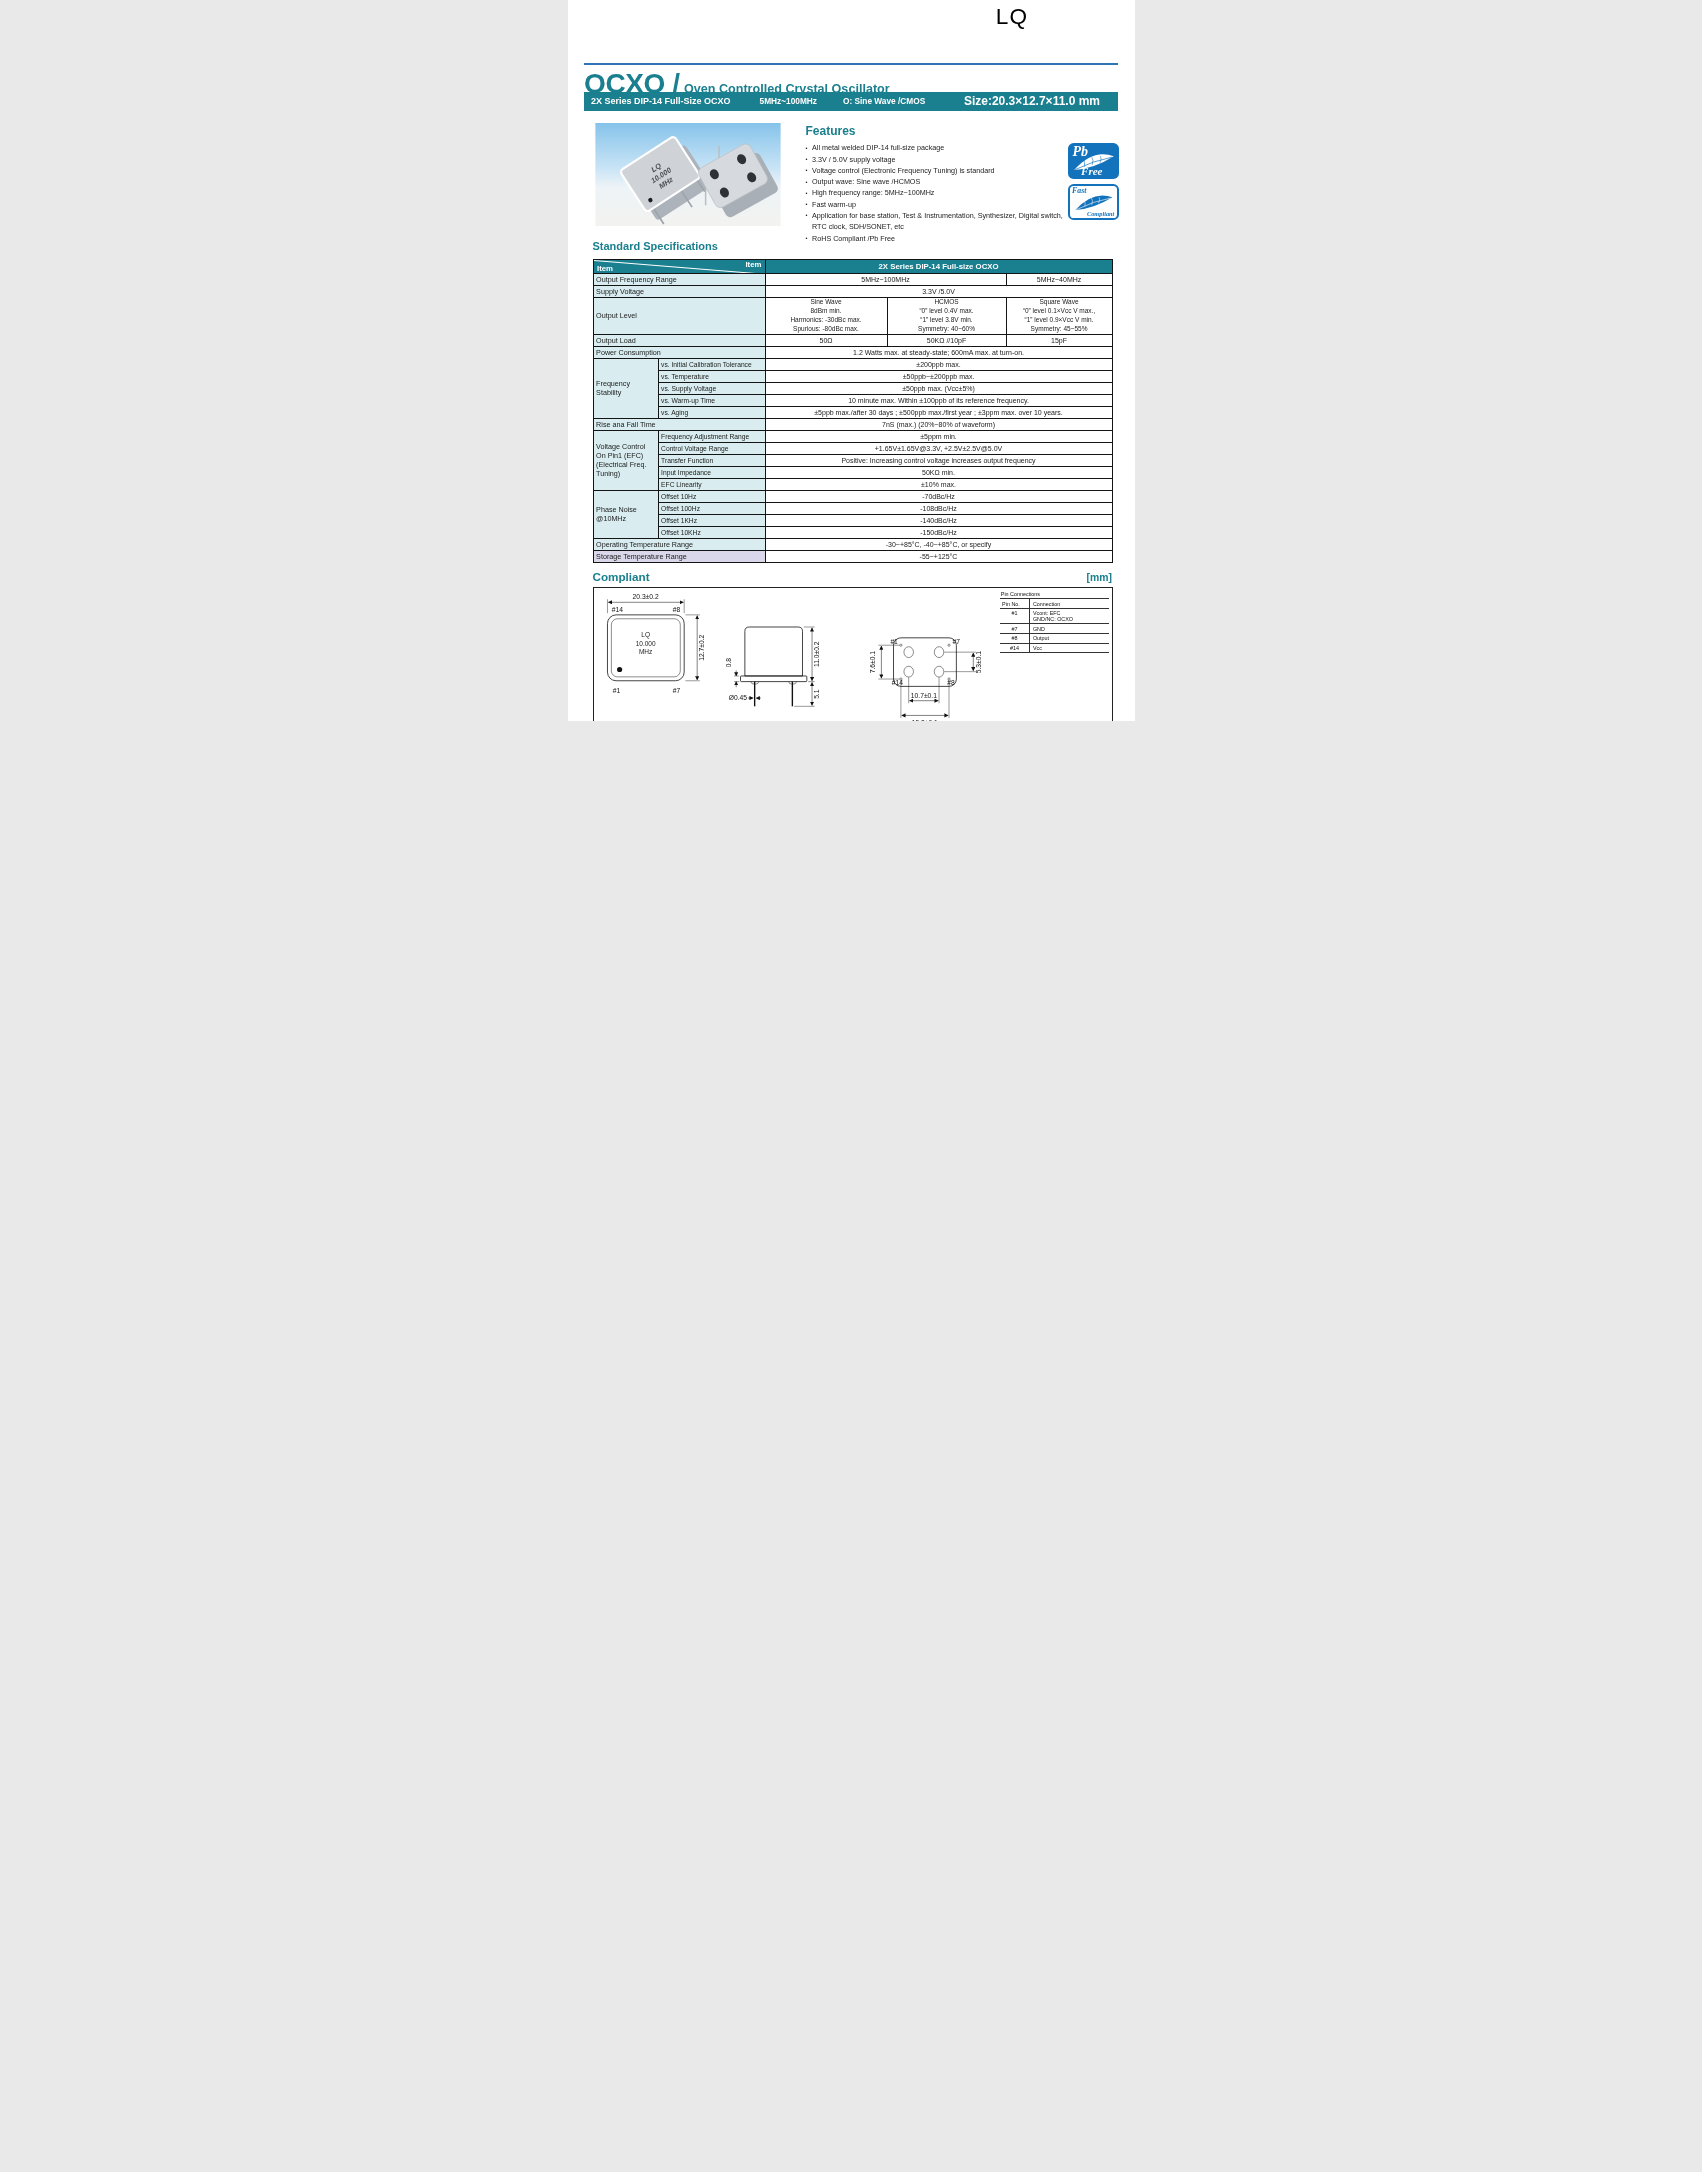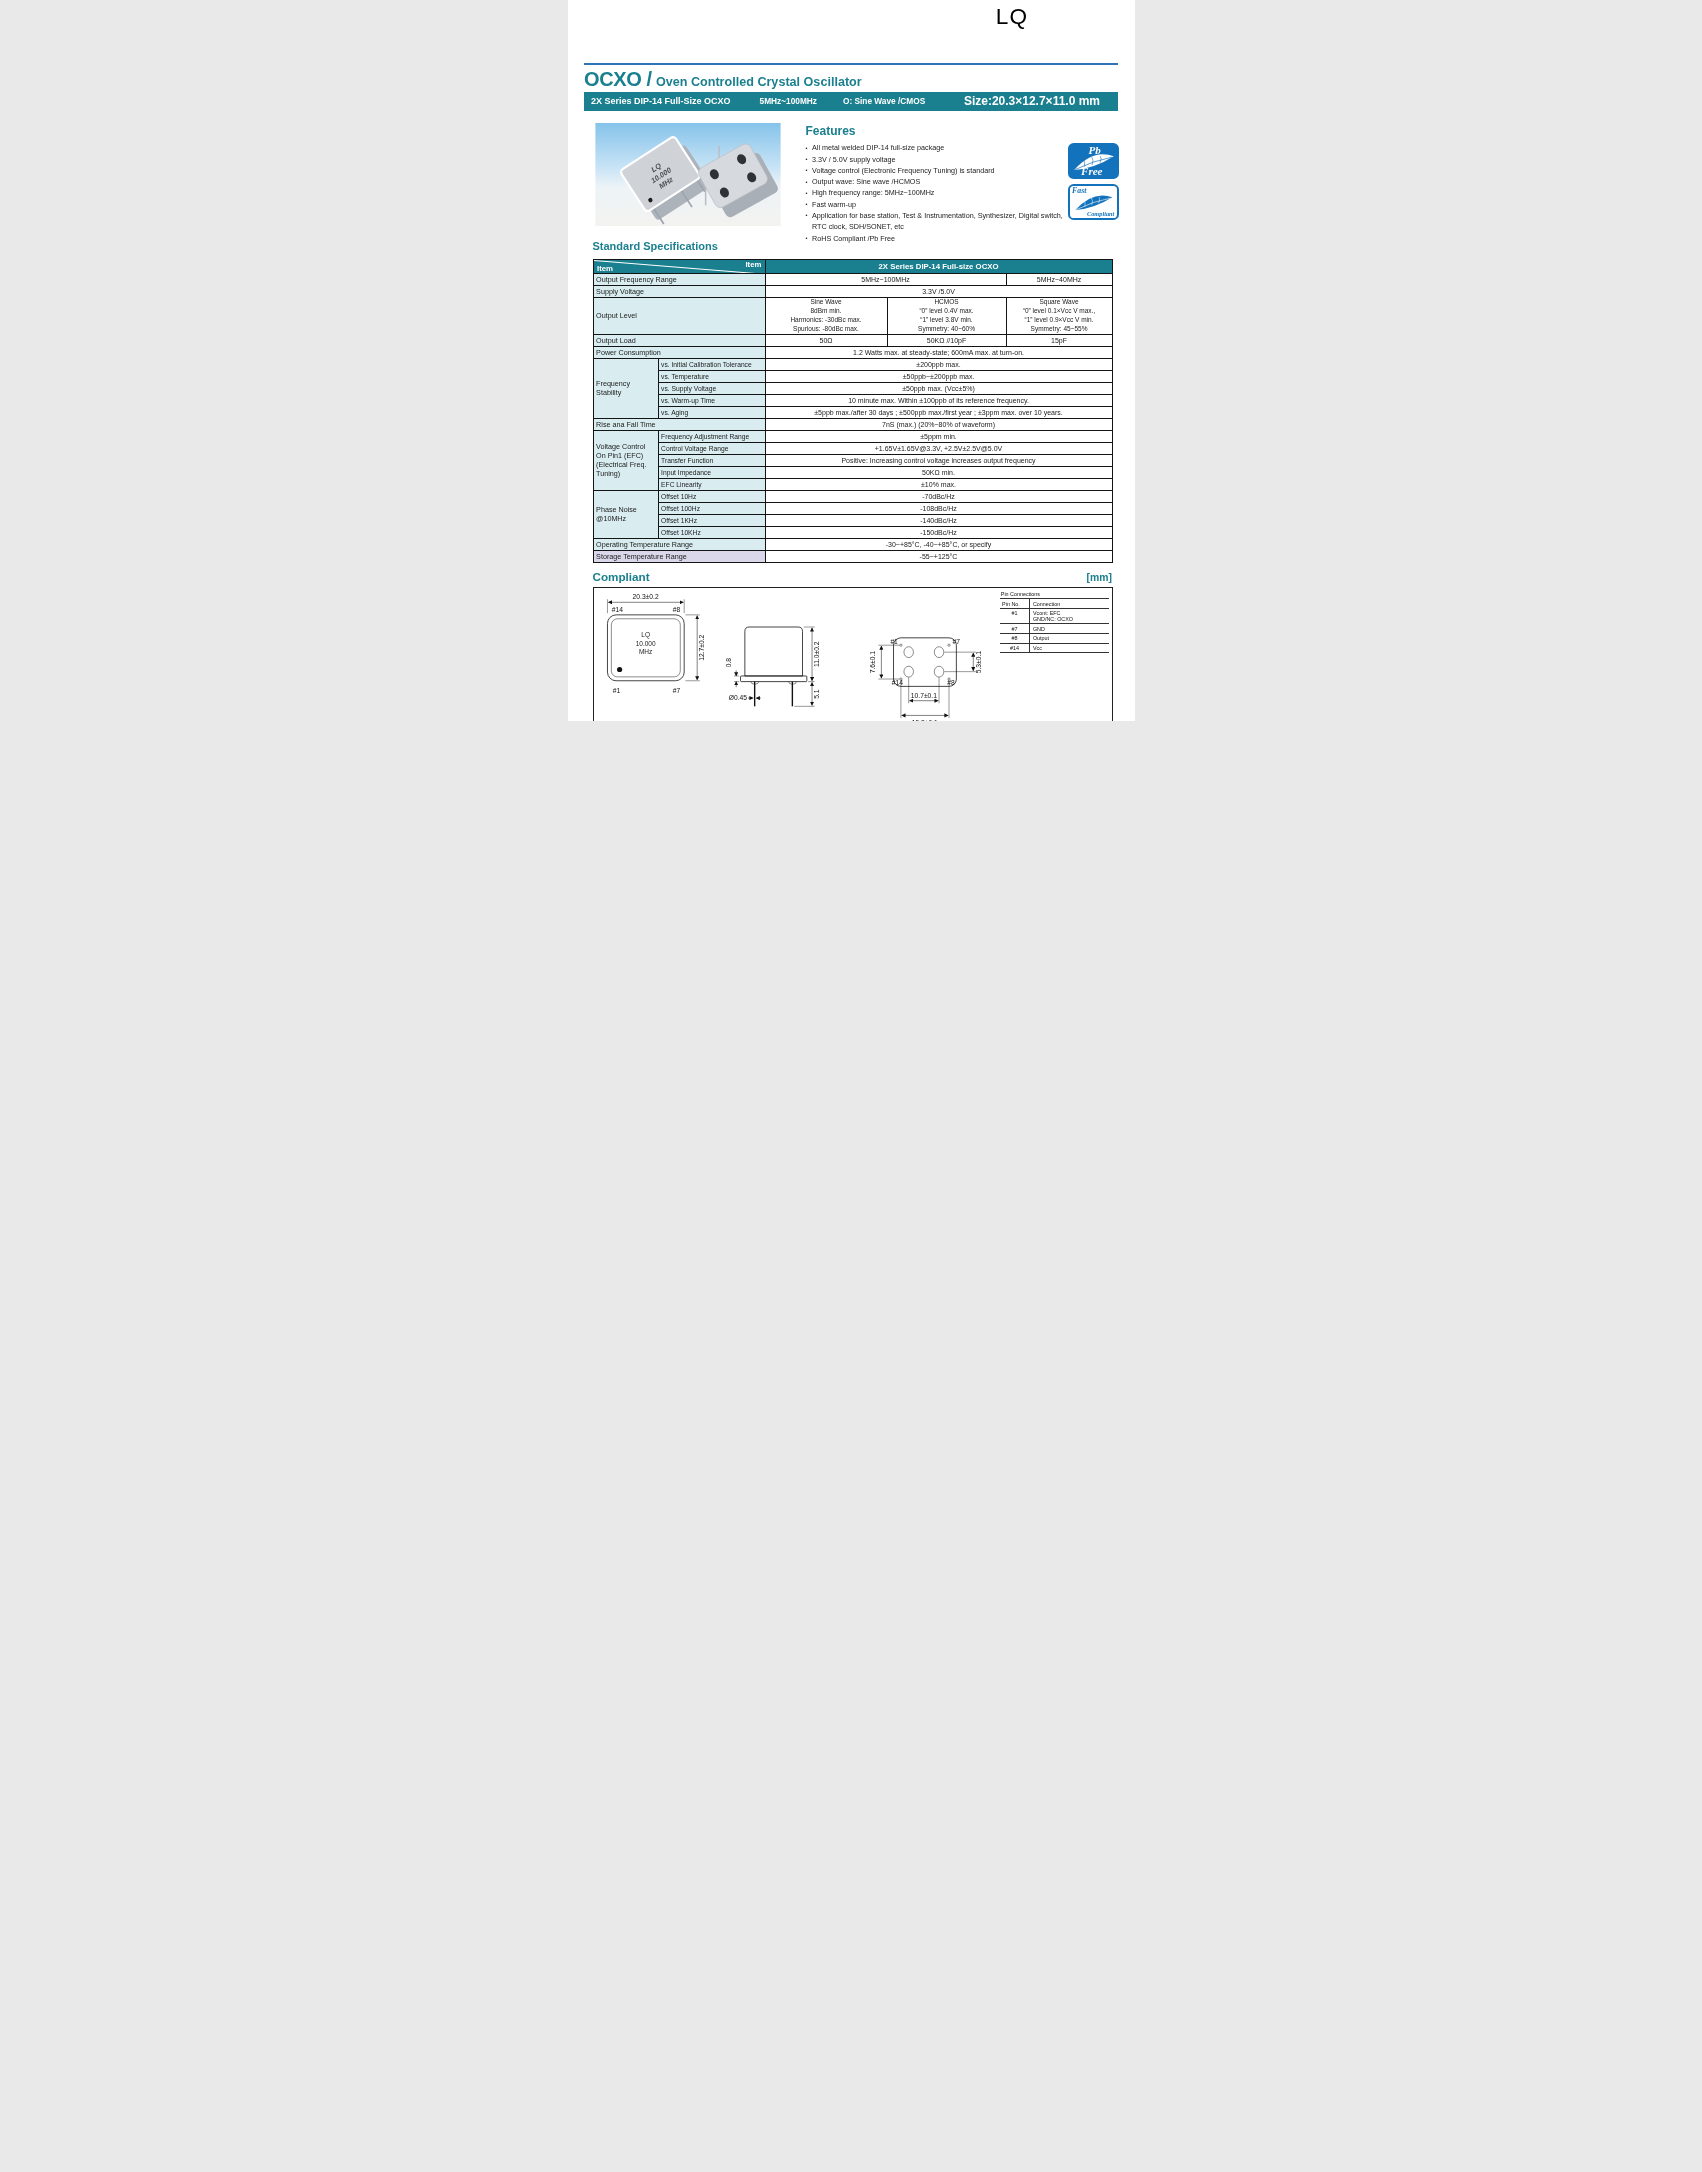--- a/index.html
+++ b/index.html
@@ -5,21 +5,21 @@
   html,body { margin:0; padding:0; background:#e9e9e9; }
   .page { position:relative; width:567px; height:721px; margin:0 auto; background:#ffffff;
           font-family:"Liberation Sans", sans-serif; color:#1a1a1a; overflow:hidden; }
 
   
   .logo { position:absolute; top:4.3px; right:106px; font-size:22.6px; font-weight:300;
           letter-spacing:1.3px; color:#000; }
   .top-rule { position:absolute; left:16.5px; top:63px; width:534px; height:1.7px; background:#2E74B6; }
 
   .title-row { position:absolute; left:16.5px; top:68px; display:flex; align-items:baseline; }
-  .t-main { font-size:20px; font-weight:bold; color:#1A7F8E; letter-spacing:-0.4px; }
+  .t-main { font-size:28px; font-weight:bold; color:#1A7F8E; letter-spacing:-0.4px; }
   .t-sub  { font-size:12.6px; font-weight:bold; color:#1A7F8E; margin-left:4.3px; }
 
   .banner { position:absolute; left:16.5px; top:92px; width:534px; height:18.7px; background:#1A7F8E;
             display:flex; align-items:center; box-sizing:border-box; padding-left:7px; color:#fff; }
   .banner .b1 { font-size:9px; font-weight:bold; }
   .banner .b2 { font-size:8.3px; font-weight:bold; margin-left:29px; }
   .banner .b3 { font-size:8.3px; font-weight:bold; margin-left:26px; }
   .banner .b4 { font-size:12px; font-weight:bold; margin-left:auto; margin-right:18px; }
 
   
@@ -31,21 +31,21 @@
   .features ul { margin:0; padding:0; list-style:none; font-size:7.2px; line-height:11.3px; color:#222; }
   .features li { position:relative; padding-left:6.5px; }
   .features li::before { content:"•"; position:absolute; left:0; font-size:5.6px; top:0.4px; }
 
   
   .badges { position:absolute; left:500px; top:143px; width:51px; }
   .badge { position:relative; width:51px; height:36px; border-radius:5.6px; box-sizing:border-box; margin-bottom:4.8px; }
   .badge.pb { background:#1273BC; }
   .badge.rohs { background:#fff; border:2.2px solid #1273BC; }
   .badge span { position:absolute; font-family:"Liberation Serif", serif; font-style:italic; font-weight:bold; }
-  .pb .tl { left:21px; top:1.3px; font-size:11px; color:#fff;text-align:right; }
+  .pb .tl { left:5px; top:1.3px; font-size:14px; color:#fff;text-align:right; }
   .pb .br { right:16px; bottom:1.7px; font-size:11px; color:#fff; }
   .rohs .tl { left:2.6px; top:0.4px; font-size:7.8px; color:#1273BC; }
   .rohs .br { right:2.2px; bottom:0.9px; font-size:6.3px; color:#1273BC; }
   .badge svg { position:absolute; left:0; top:0; }
 
   
   .spec-h { position:absolute; left:25px; top:240px; margin:0; font-size:11px; color:#1A7F8E; }
   table.spec { position:absolute; left:25px; top:259px; width:520px; border-collapse:collapse;
                table-layout:fixed; font-size:7px; }
   table.spec td { border:0.4px solid #141414; border-top-width:0.9px; border-bottom-width:0.9px;

